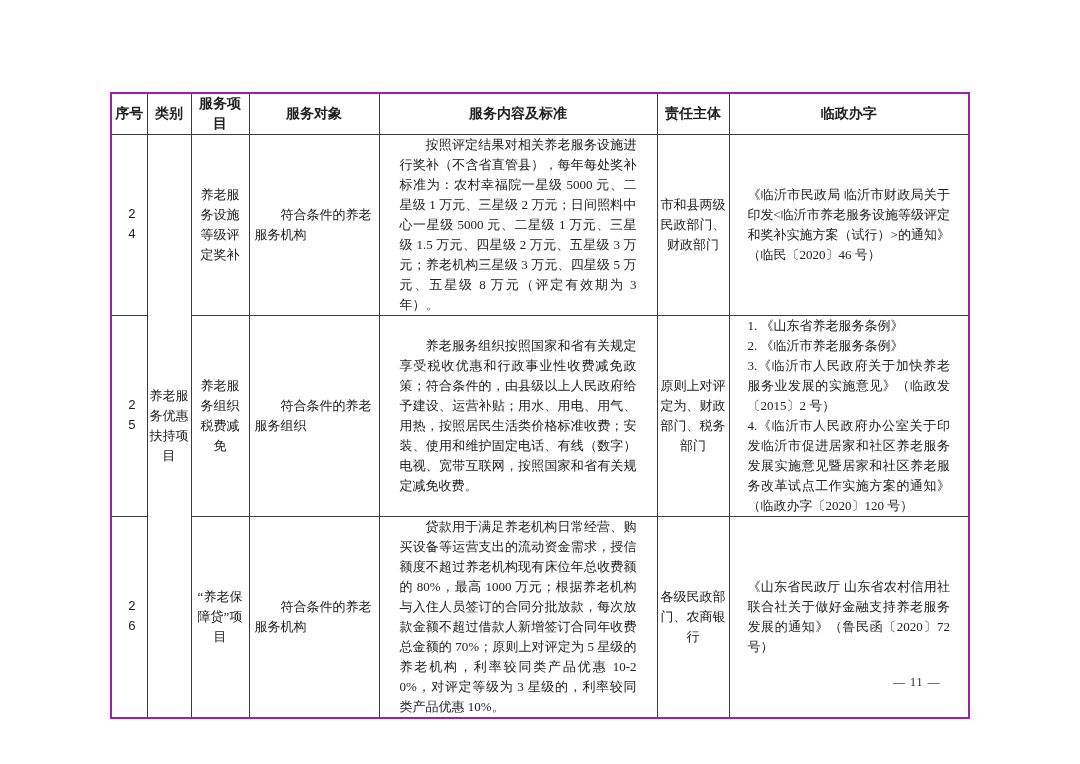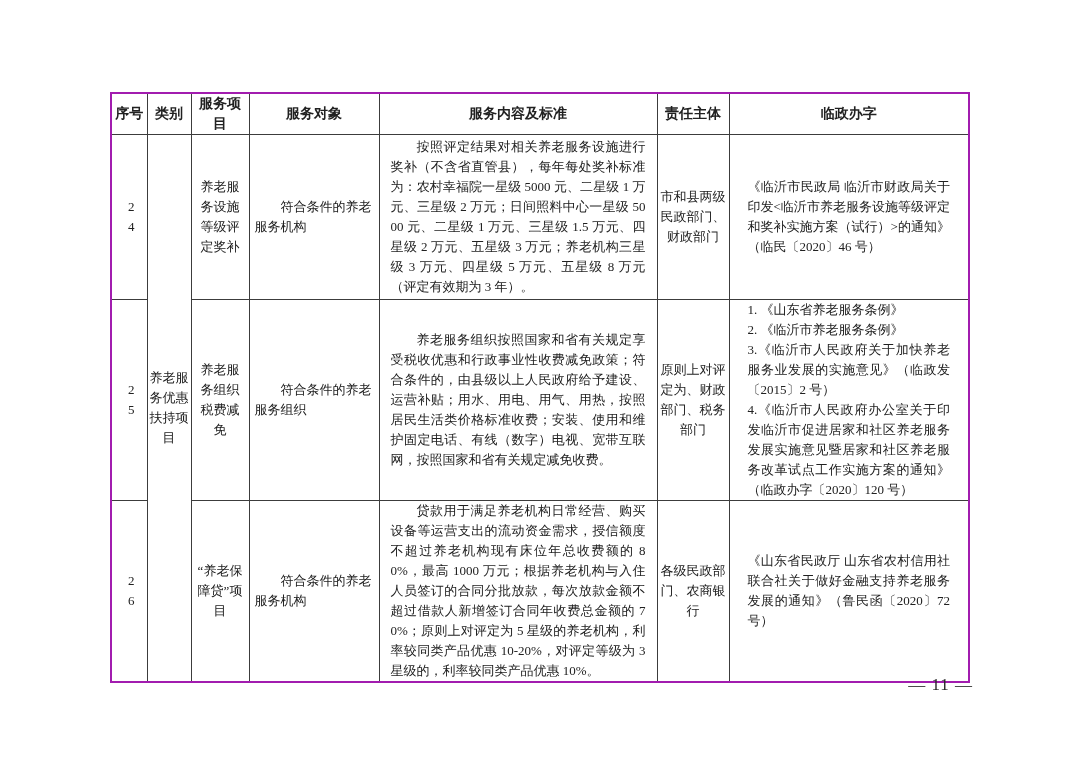--- a/index.html
+++ b/index.html
@@ -41,58 +41,59 @@
     text-align: center;
     padding: 0 2px;
   }
   tr.r24 { height: 165px; }
   tr.r25 { height: 165px; }
   tr.r26 { height: 181px; }
   td.no {
     text-align: center;
     font-size: 14px;
     padding: 16px;
+    font-family: Liberation Mono, monospace;
   }
   td.category {
     text-align: center;
     padding: 0 1px;
     line-height: 22px;
   }
   td.project {
     text-align: center;
     padding: 0 3px;
   }
   td.target {
     text-align: left;
     padding: 0 5px;
   }
   td.target .para, td.content .para {
     text-indent: 2em;
   }
   td.content {
     text-align: justify;
-    padding: 0 11px;
+    padding: 0 20px;
     margin-top: 48px;
   }
   td.responsible {
     text-align: center;
     padding: 0 1px;
   }
   td.policy-basis {
     text-align: justify;
     padding: 0 18px;
     white-space: pre-line;
   }
   .pagenum {
     position: absolute;
     top: 675px;
     left: 893px;
     width: 80px;
-    text-align: right;
-    font-size: 17px;
+    text-align: left;
+    font-size: 12px;
     letter-spacing: 1px;
     color: #2a2a2a;
   }
 </style>
 </head>
 <body>
 
 <div class="page">
 
   <table class="policy">

